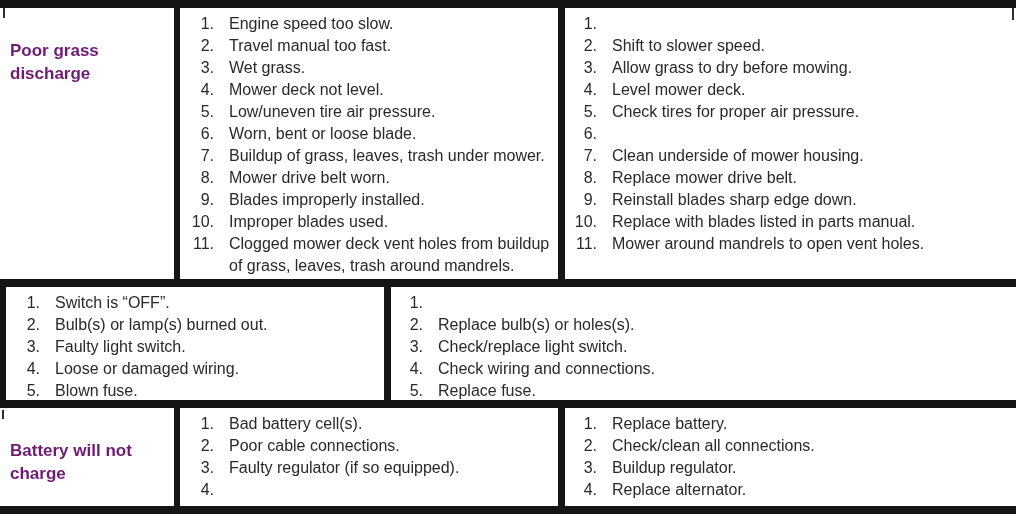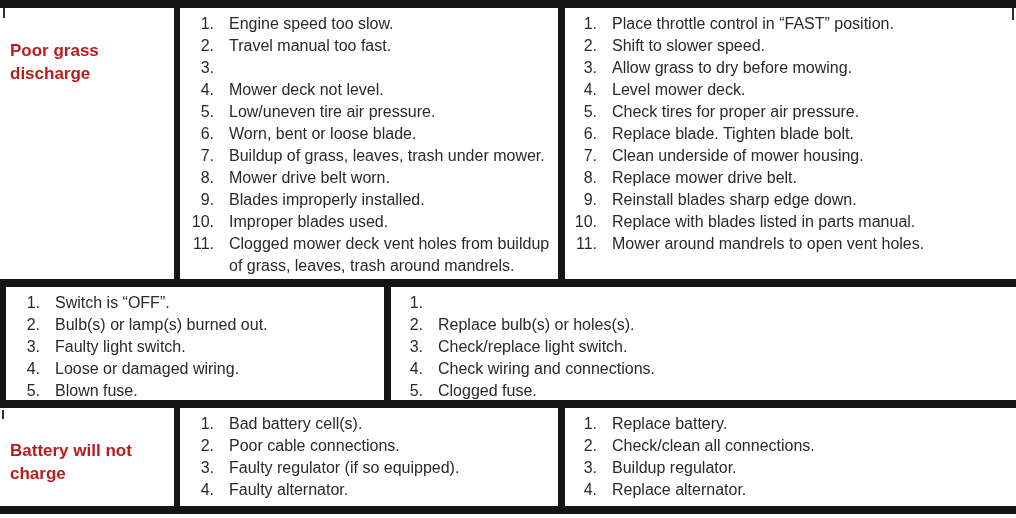--- a/index.html
+++ b/index.html
@@ -23,21 +23,21 @@
   .vsep { flex: 0 0 auto; background: #151515; }
   .vsep.a { width: 6px; }
   .vsep.b { width: 7px; }
   .cell { overflow: hidden; }
   .c1 {
     width: 174px; flex: 0 0 auto;
     padding: 8px 6px 0 10px;
     font-weight: bold;
     font-size: 17px;
     line-height: 23px;
-    color: #b91c1c;
+    color: #701a75;
     white-space: pre-line;
   }
   .c2 { width: 378px; flex: 0 0 auto; padding: 5px 0 0 4px; }
   .c3 { flex: 1 1 auto; padding: 5px 0 0 2px; }
   .li { display: flex; align-items: flex-start; font-size: 16px; line-height: 22px; }
   .num { flex: 0 0 30px; text-align: right; }
   .txt { flex: 1 1 auto; margin-left: 15px; white-space: pre-line; }
   .tick { position: absolute; width: 2px; background: #2e2e2e; }
   .tick.tl { left: 3px; top: 8px; height: 10px; }
   .tick.tr { left: 1012px; top: 8px; height: 12px; }
@@ -59,20 +59,21 @@
             <div class="li">
               <span class="num">1.</span>
               <span class="txt">Engine speed too slow.</span>
             </div>
             <div class="li">
               <span class="num">2.</span>
               <span class="txt">Travel manual too fast.</span>
             </div>
             <div class="li">
               <span class="num">3.</span>
+              <span class="txt">Wet grass.</span>
             </div>
             <div class="li">
               <span class="num">4.</span>
               <span class="txt">Mower deck not level.</span>
             </div>
             <div class="li">
               <span class="num">5.</span>
               <span class="txt">Low/uneven tire air pressure.</span>
             </div>
             <div class="li">
@@ -98,41 +99,39 @@
             <div class="li">
               <span class="num">11.</span>
               <span class="txt">Clogged mower deck vent holes from buildup
 of grass, leaves, trash around mandrels.</span>
             </div>
           </div>
     <div class="vsep b"></div>
     <div class="cell c3">
             <div class="li">
               <span class="num">1.</span>
-              <span class="txt">Place throttle control in “FAST” position.</span>
             </div>
             <div class="li">
               <span class="num">2.</span>
               <span class="txt">Shift to slower speed.</span>
             </div>
             <div class="li">
               <span class="num">3.</span>
               <span class="txt">Allow grass to dry before mowing.</span>
             </div>
             <div class="li">
               <span class="num">4.</span>
               <span class="txt">Level mower deck.</span>
             </div>
             <div class="li">
               <span class="num">5.</span>
               <span class="txt">Check tires for proper air pressure.</span>
             </div>
             <div class="li">
               <span class="num">6.</span>
-              <span class="txt">Replace blade.  Tighten blade bolt.</span>
             </div>
             <div class="li">
               <span class="num">7.</span>
               <span class="txt">Clean underside of mower housing.</span>
             </div>
             <div class="li">
               <span class="num">8.</span>
               <span class="txt">Replace mower drive belt.</span>
             </div>
             <div class="li">
@@ -187,21 +186,21 @@
             <div class="li">
               <span class="num">3.</span>
               <span class="txt">Check/replace light switch.</span>
             </div>
             <div class="li">
               <span class="num">4.</span>
               <span class="txt">Check wiring and connections.</span>
             </div>
             <div class="li">
               <span class="num">5.</span>
-              <span class="txt">Clogged fuse.</span>
+              <span class="txt">Replace fuse.</span>
             </div>
           </div>
   </div>
   <div class="hbar"></div>
 
   <div class="row r2">
     <div class="cell c1">
       <span>Battery will not charge</span>
     </div>
     <div class="vsep a"></div>
@@ -213,21 +212,20 @@
             <div class="li">
               <span class="num">2.</span>
               <span class="txt">Poor cable connections.</span>
             </div>
             <div class="li">
               <span class="num">3.</span>
               <span class="txt">Faulty regulator (if so equipped).</span>
             </div>
             <div class="li">
               <span class="num">4.</span>
-              <span class="txt">Faulty alternator.</span>
             </div>
           </div>
     <div class="vsep b"></div>
     <div class="cell c3">
             <div class="li">
               <span class="num">1.</span>
               <span class="txt">Replace battery.</span>
             </div>
             <div class="li">
               <span class="num">2.</span>

